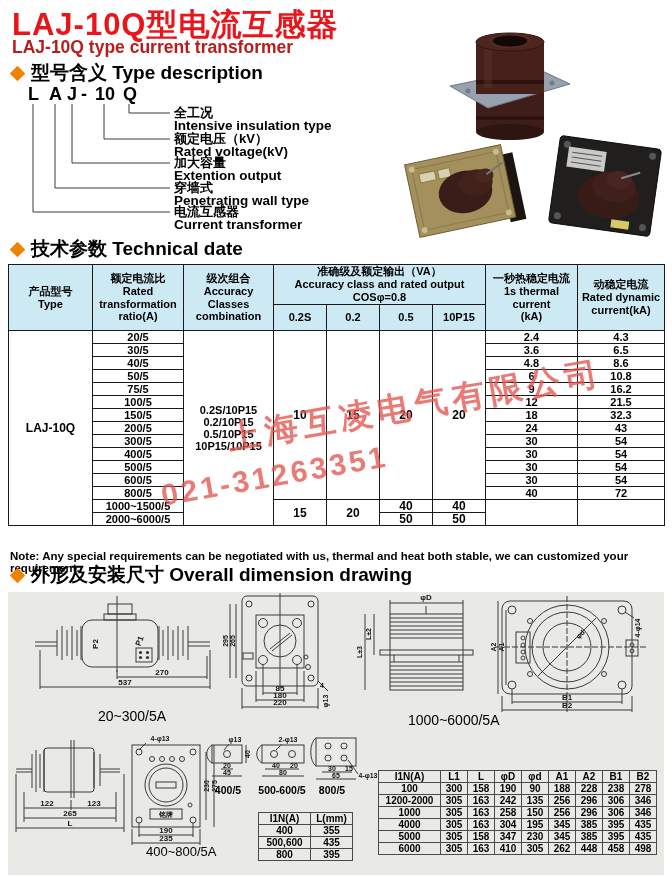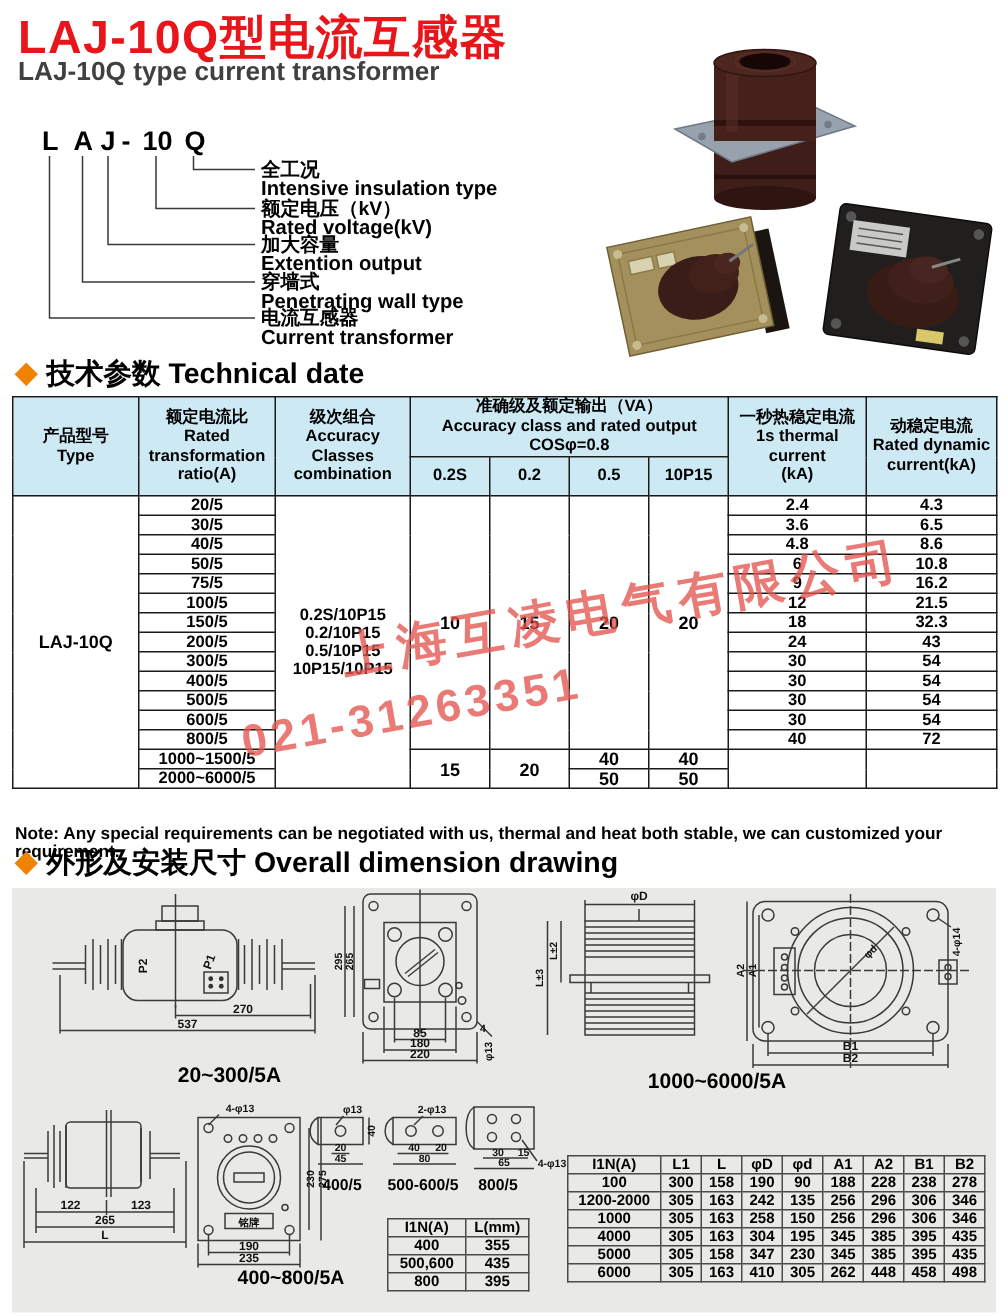--- a/index.html
+++ b/index.html
@@ -1,54 +1,58 @@
 <!DOCTYPE html>
 <html><head>
 <meta charset="utf-8">
 <style>
 *{margin:0;padding:0;box-sizing:border-box}
 body{font-family:"Liberation Sans",sans-serif;background:#fff;color:#000}
 .page{position:relative;width:672px;height:877px;background:#fff;overflow:hidden}
 .abs{position:absolute}
 .title-zh{position:absolute;left:12px;top:4px;font-size:31px;font-weight:bold;color:#e8151b;letter-spacing:1px}
-.title-en{position:absolute;left:12px;top:37px;font-size:17.5px;font-weight:bold;color:#404040}
+.title-en{position:absolute;left:12px;top:37px;font-size:17.5px;font-weight:bold;color:#b91c1c}
 .sec{position:absolute;left:12px;display:flex;align-items:center;gap:8px;font-size:19px;font-weight:bold}
 .diamond{width:11px;height:11px;background:#ef8200;transform:rotate(45deg);flex:0 0 11px}
 .letter{position:absolute;top:84px;font-size:18px;font-weight:bold}
 .mean{position:absolute;left:174px;line-height:13px}
 .mean .zh{font-size:13px;font-weight:bold}
 .mean .en{font-size:13.5px;font-weight:bold}
 .tech{position:absolute;left:8px;top:264px;width:656px;border-collapse:collapse;table-layout:fixed}
 .tech th,.tech td{border:1px solid #1a1a1a;text-align:center;vertical-align:middle;font-weight:bold;padding:0}
 .tech thead th{background:#cde9f4;font-size:11px;line-height:1.18}
 .tech tbody td{font-size:11px;height:13px;line-height:12px}
 .pre{white-space:pre-line}
 .big{font-size:12px !important}
 .note{position:absolute;left:10px;font-size:11.5px;font-weight:bold}
 .panel{position:absolute;left:8px;top:592px;width:656px;height:283px;background:#e9e9e5}
-.cap{position:absolute;font-size:14px;font-weight:bold;text-align:center}
+.cap{position:absolute;font-size:14px;font-weight:normal;}
 .capS{position:absolute;font-size:10.5px;font-weight:bold;text-align:center}
 .mini{position:absolute;border-collapse:collapse;table-layout:fixed;background:transparent}
 .mini td,.mini th{border:1px solid #4a4a4a;font-size:10px;font-weight:bold;text-align:center;height:11.5px;line-height:11px;padding:0 1px}
 svg{overflow:visible}
 svg .ln{stroke:#3a3a3a;fill:none;stroke-width:1}
 svg .dim{font-size:8px;font-weight:bold;fill:#111;text-anchor:middle}
 svg .dim7{font-size:7px;font-weight:bold;fill:#111;text-anchor:middle}
 .wm{position:absolute;left:150px;top:430px;transform:rotate(-10deg);transform-origin:left top;color:rgba(228,85,78,.78);z-index:5;pointer-events:none}
 .wm .l1{position:absolute;left:75px;top:0;font-size:33px;font-weight:bold;letter-spacing:5px;white-space:nowrap}
 .wm .l2{position:absolute;left:0;top:50px;font-size:30px;font-weight:bold;letter-spacing:3px;white-space:nowrap}
 </style>
 </head>
 <body>
 
 <div class="page">
 
   <div class="title-zh">LAJ-10Q型电流互感器</div>
   <div class="title-en">LAJ-10Q type current transformer</div>
 
+  <div class="sec" style="top:60px">
+    <span class="diamond"></span>
+    <span>型号含义 Type description</span>
+  </div>
 
   <span class="letter" style="left:28px">L</span>
   <span class="letter" style="left:49px">A</span>
   <span class="letter" style="left:67px">J</span>
   <span class="letter" style="left:81px">-</span>
   <span class="letter" style="left:95px">10</span>
   <span class="letter" style="left:123px">Q</span>
 
   <svg class="abs" style="left:0;top:102px" width="300" height="130">
     <path class="ln" d="M129,2 V11 H170"></path>

